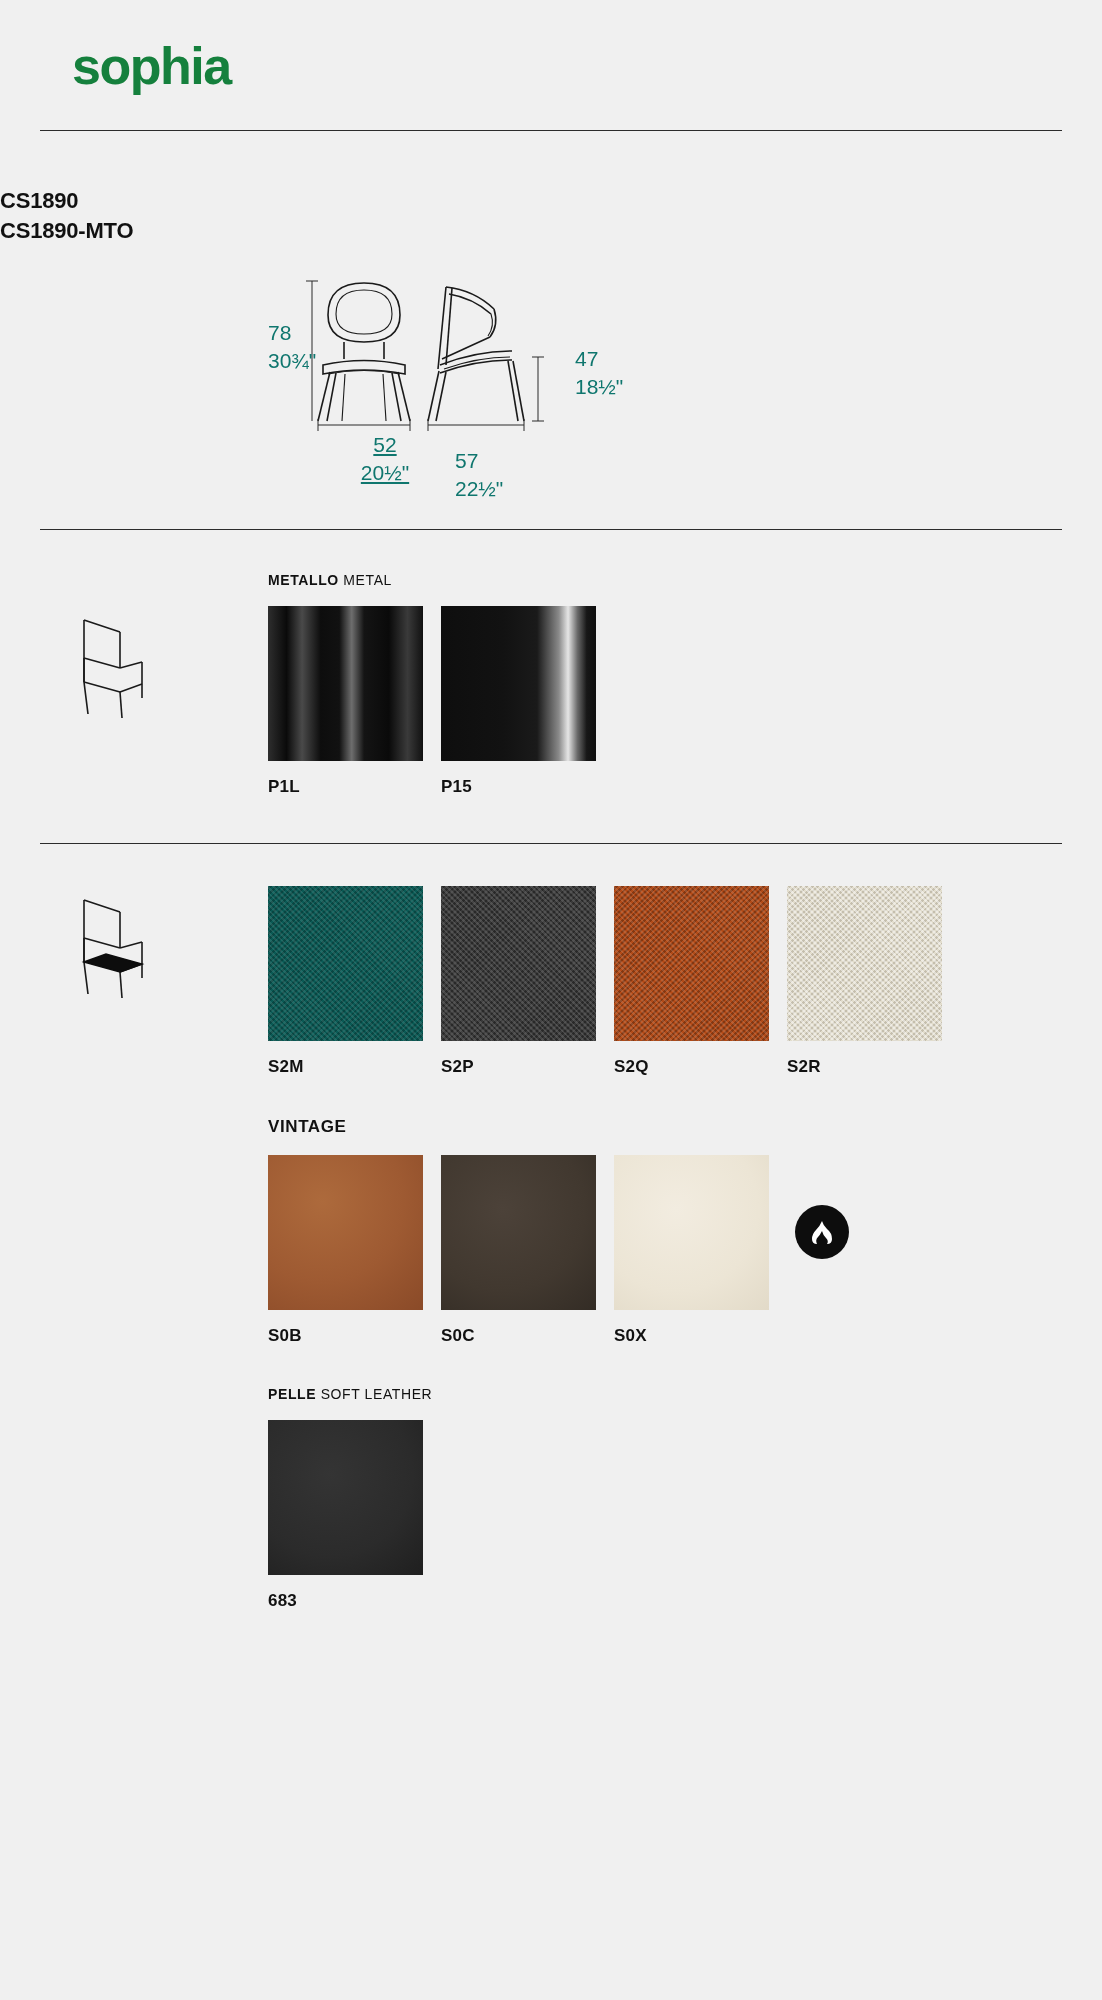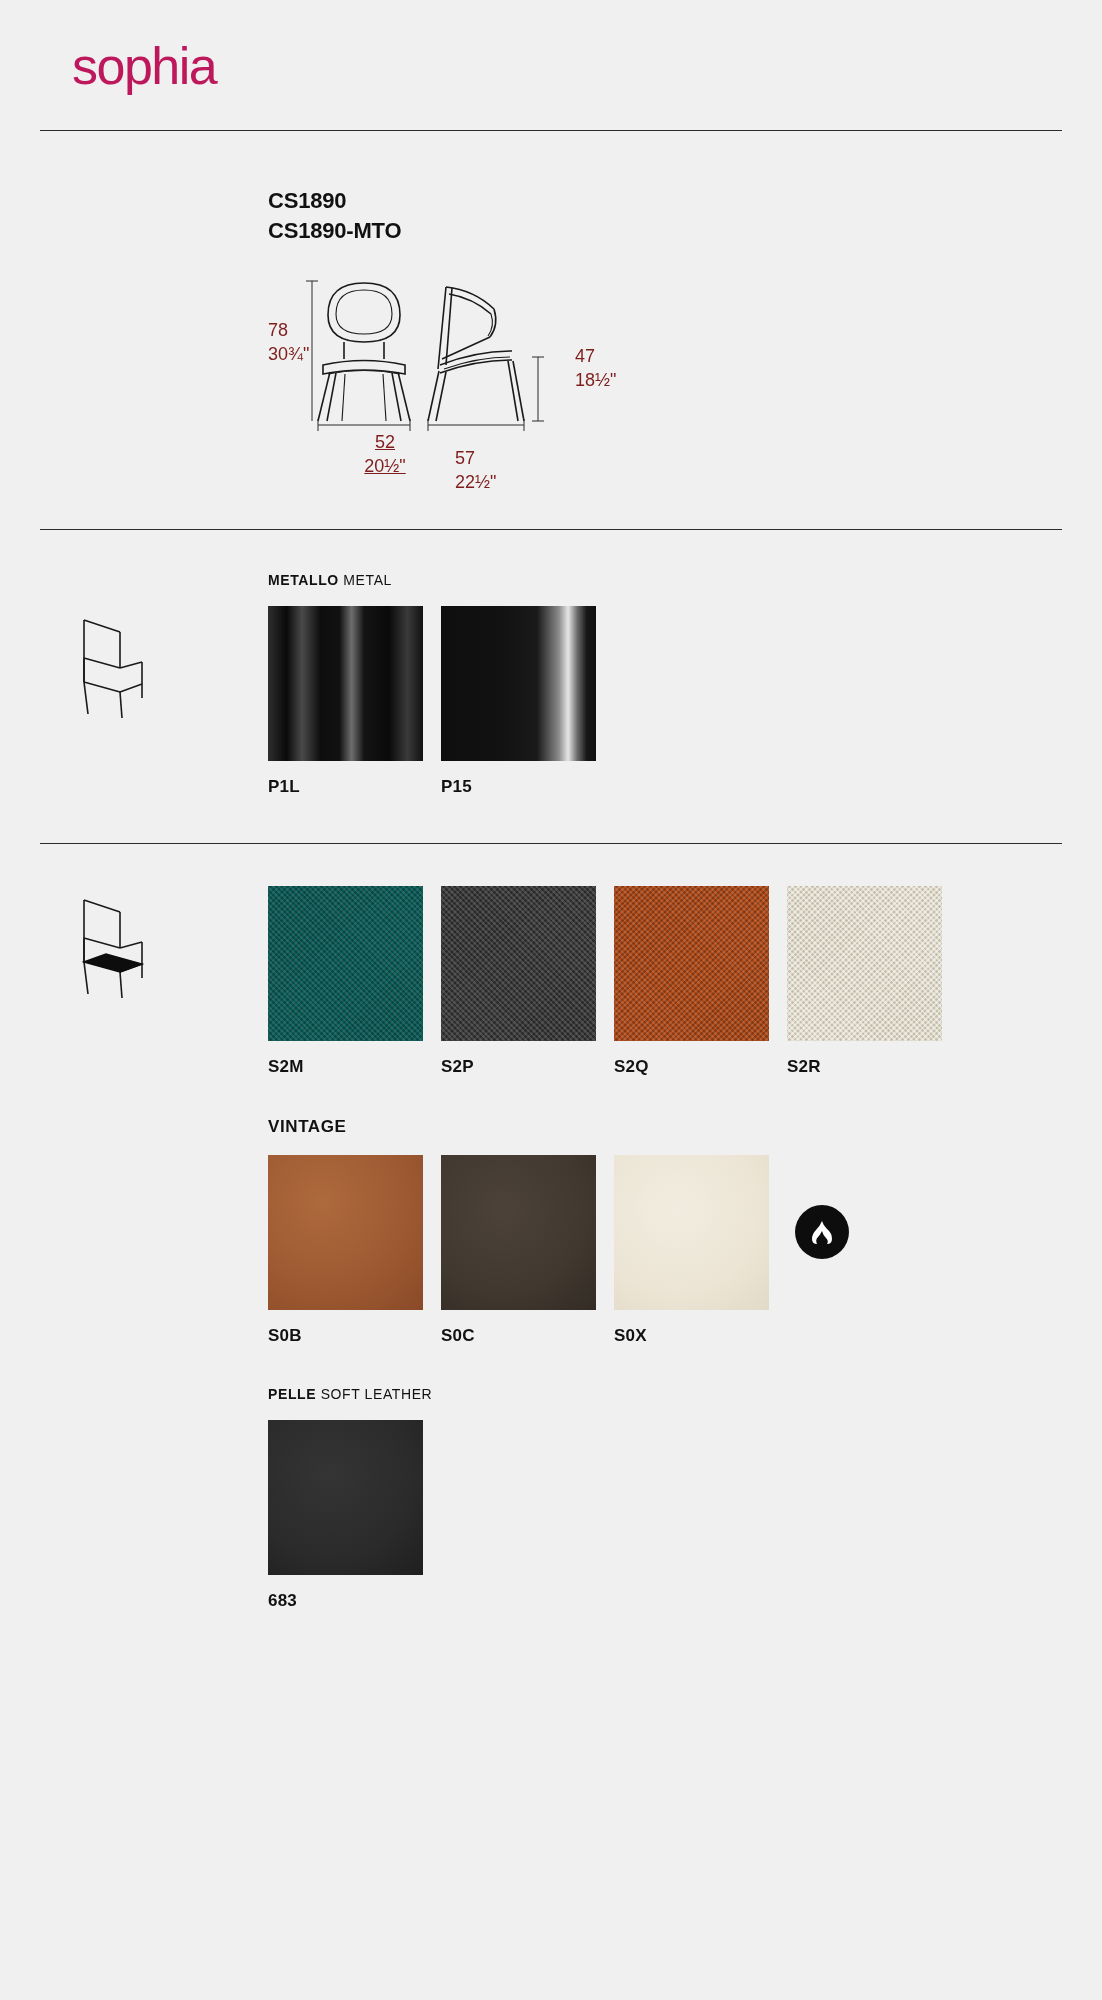--- a/index.html
+++ b/index.html
@@ -14,54 +14,53 @@
     width: 1102px;
     min-height: 2000px;
     background: #f0f0f0;
     padding: 0;
   }
 
   
   .brand-wrap { padding: 40px 0 0 72px; }
   .brand {
     font-size: 52px;
-    font-weight: 400;
+    font-weight: 700;
     letter-spacing: -1.5px;
     line-height: 1;
-    color: #be185d;
+    color: #15803d;
   }
   .rule {
     height: 1px;
     background: #2b2b2b;
     margin: 0 auto;
     width: 1022px;
   }
   .rule-top { margin-top: 38px; }
 
   
   .product { padding: 55px 0 0 0; }
   .codes {
-    margin-left: 268px;
     font-size: 22px;
     font-weight: 700;
     line-height: 1.35;
     letter-spacing: -0.2px;
   }
 
   .dims {
     position: relative;
     margin: 28px 0 0 250px;
     width: 470px;
     height: 210px;
   }
   .dim-label {
     position: absolute;
-    font-size: 18px;
+    font-size: 21px;
     line-height: 1.32;
-    color: #7f1d1d;
+    color: #0f766e;
     white-space: nowrap;
   }
   .dim-h { left: 18px; top: 46px; text-align: left; }
   .dim-seat { left: 325px; top: 72px; }
   .dim-w1 { left: 80px; top: 158px; text-align: center; width: 110px; text-decoration: underline; }
   .dim-w2 { left: 205px; top: 174px; text-align: left; width: 110px; }
   .dim-val { display: block; }
 
   svg { display: block; overflow: visible; }
   .ln { fill: none; stroke: #1a1a1a; stroke-width: 1.6; }

